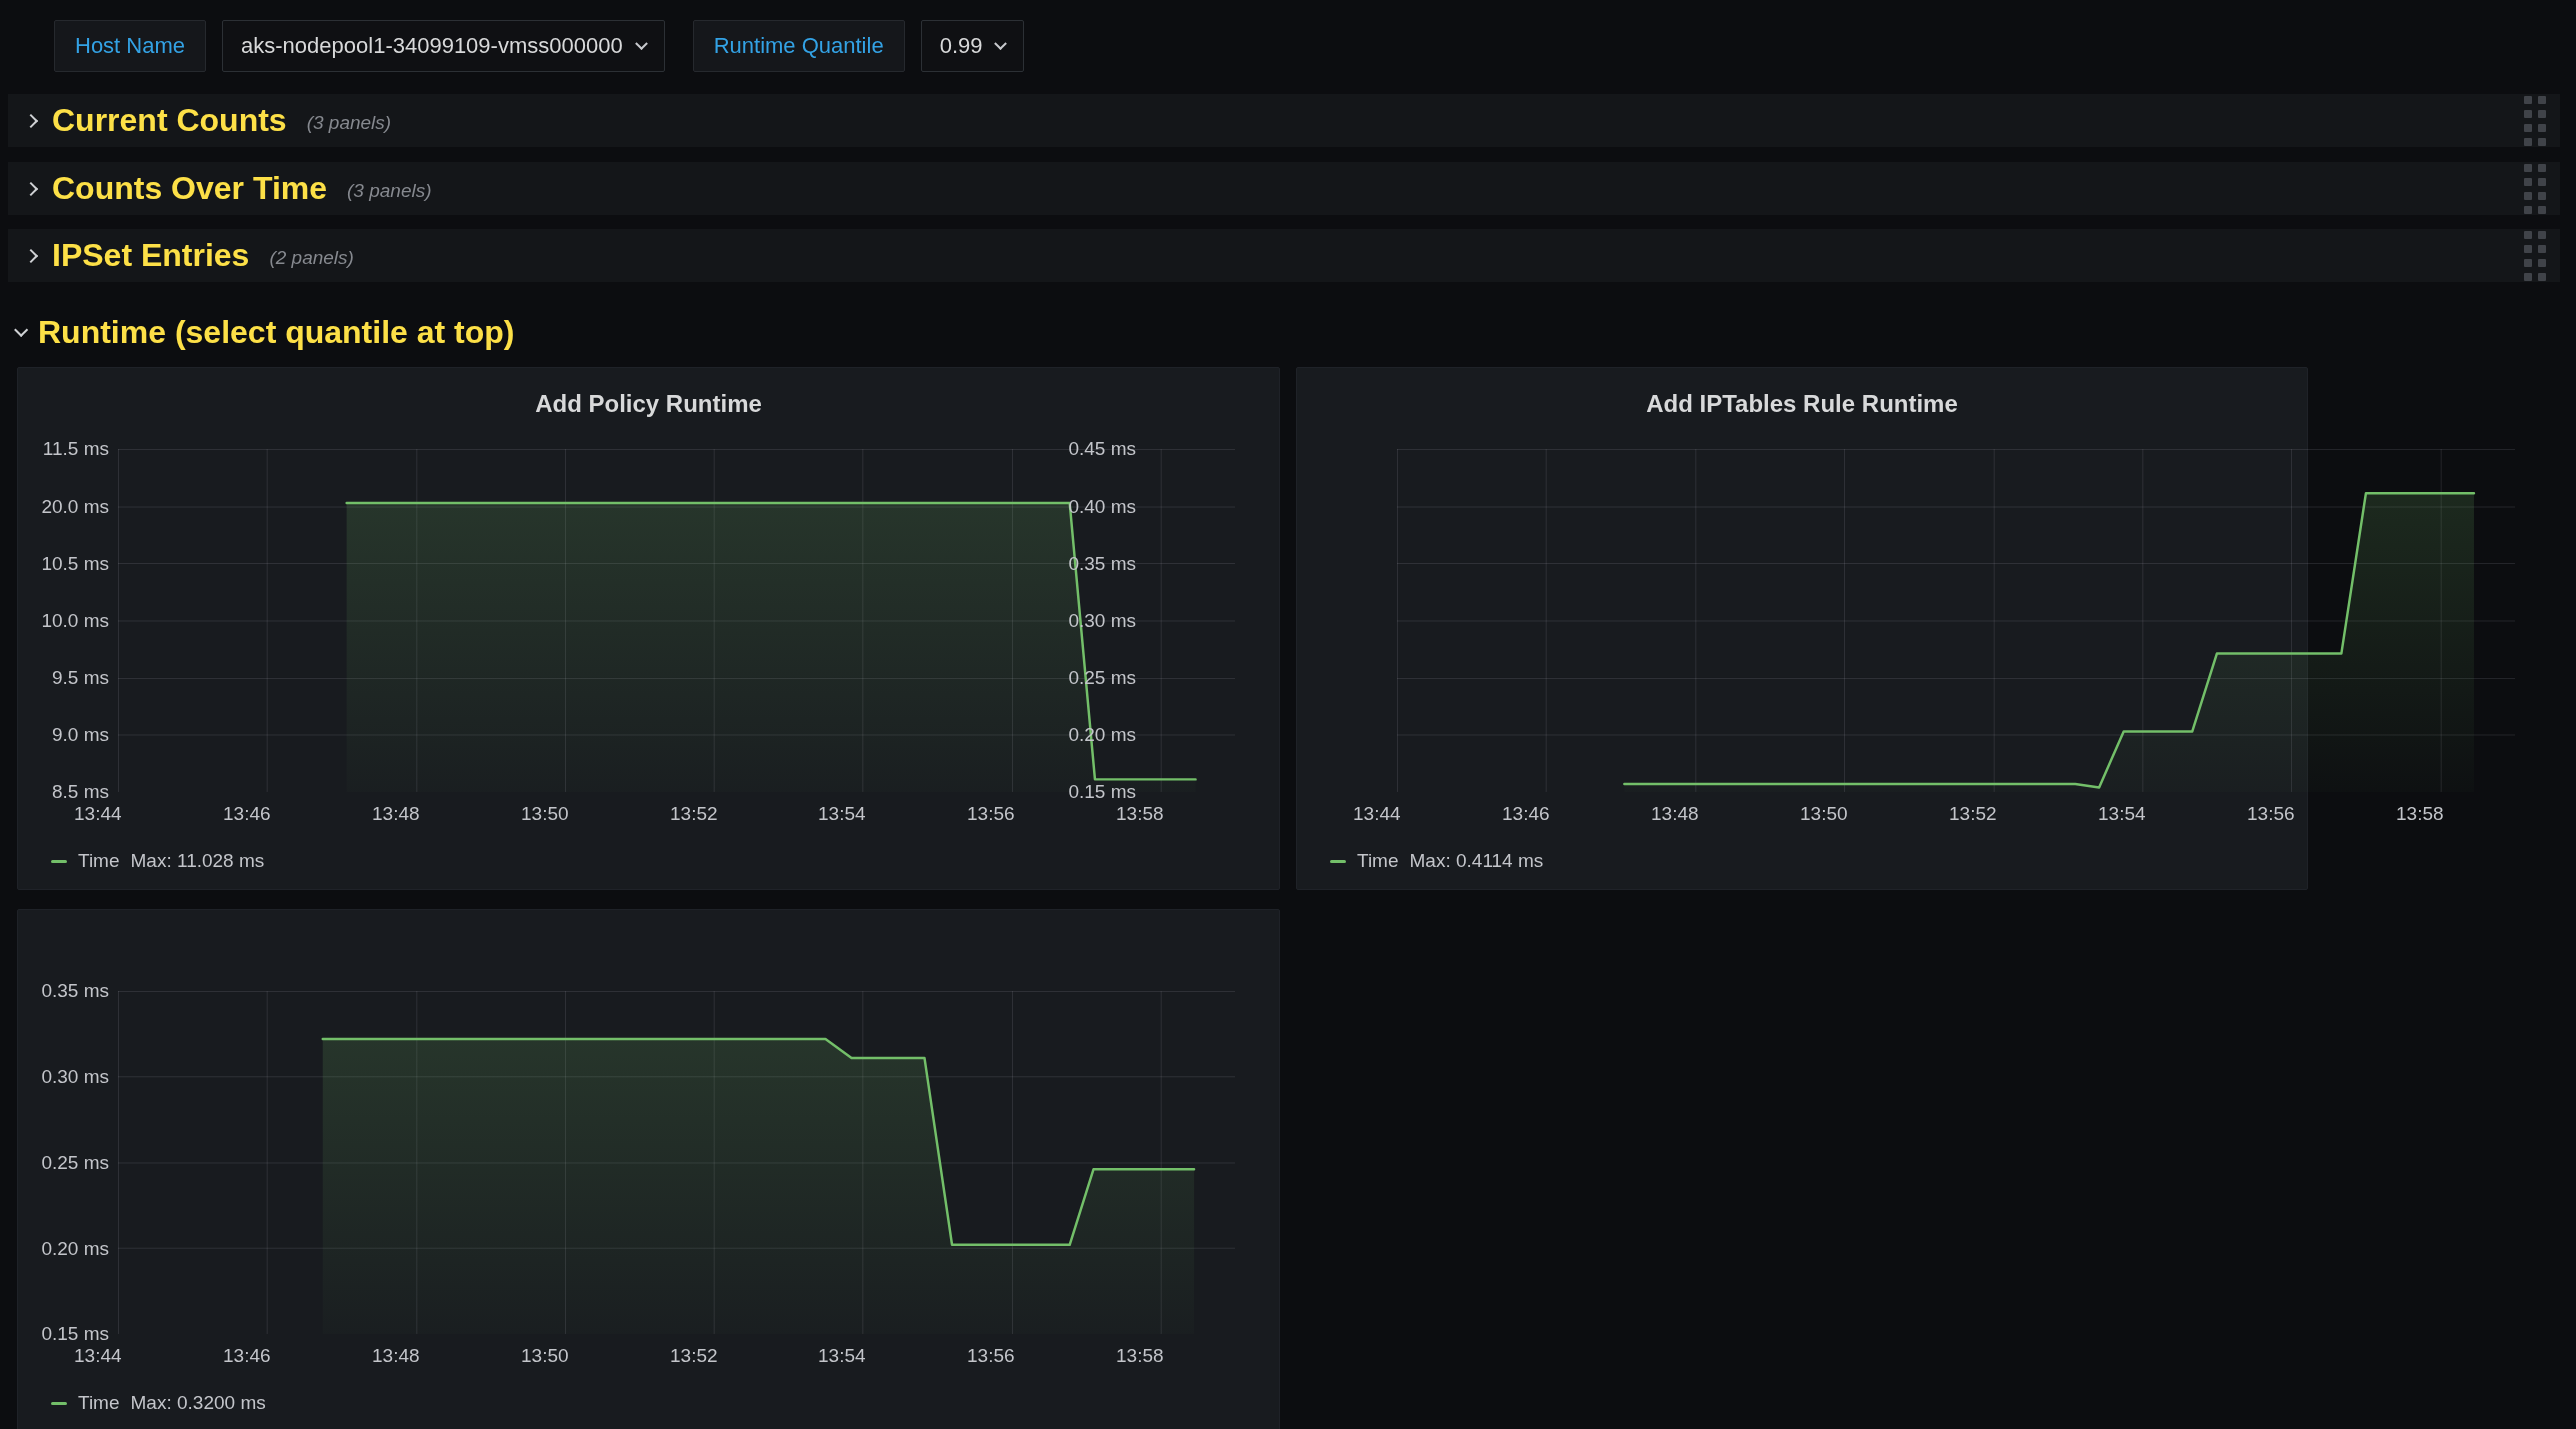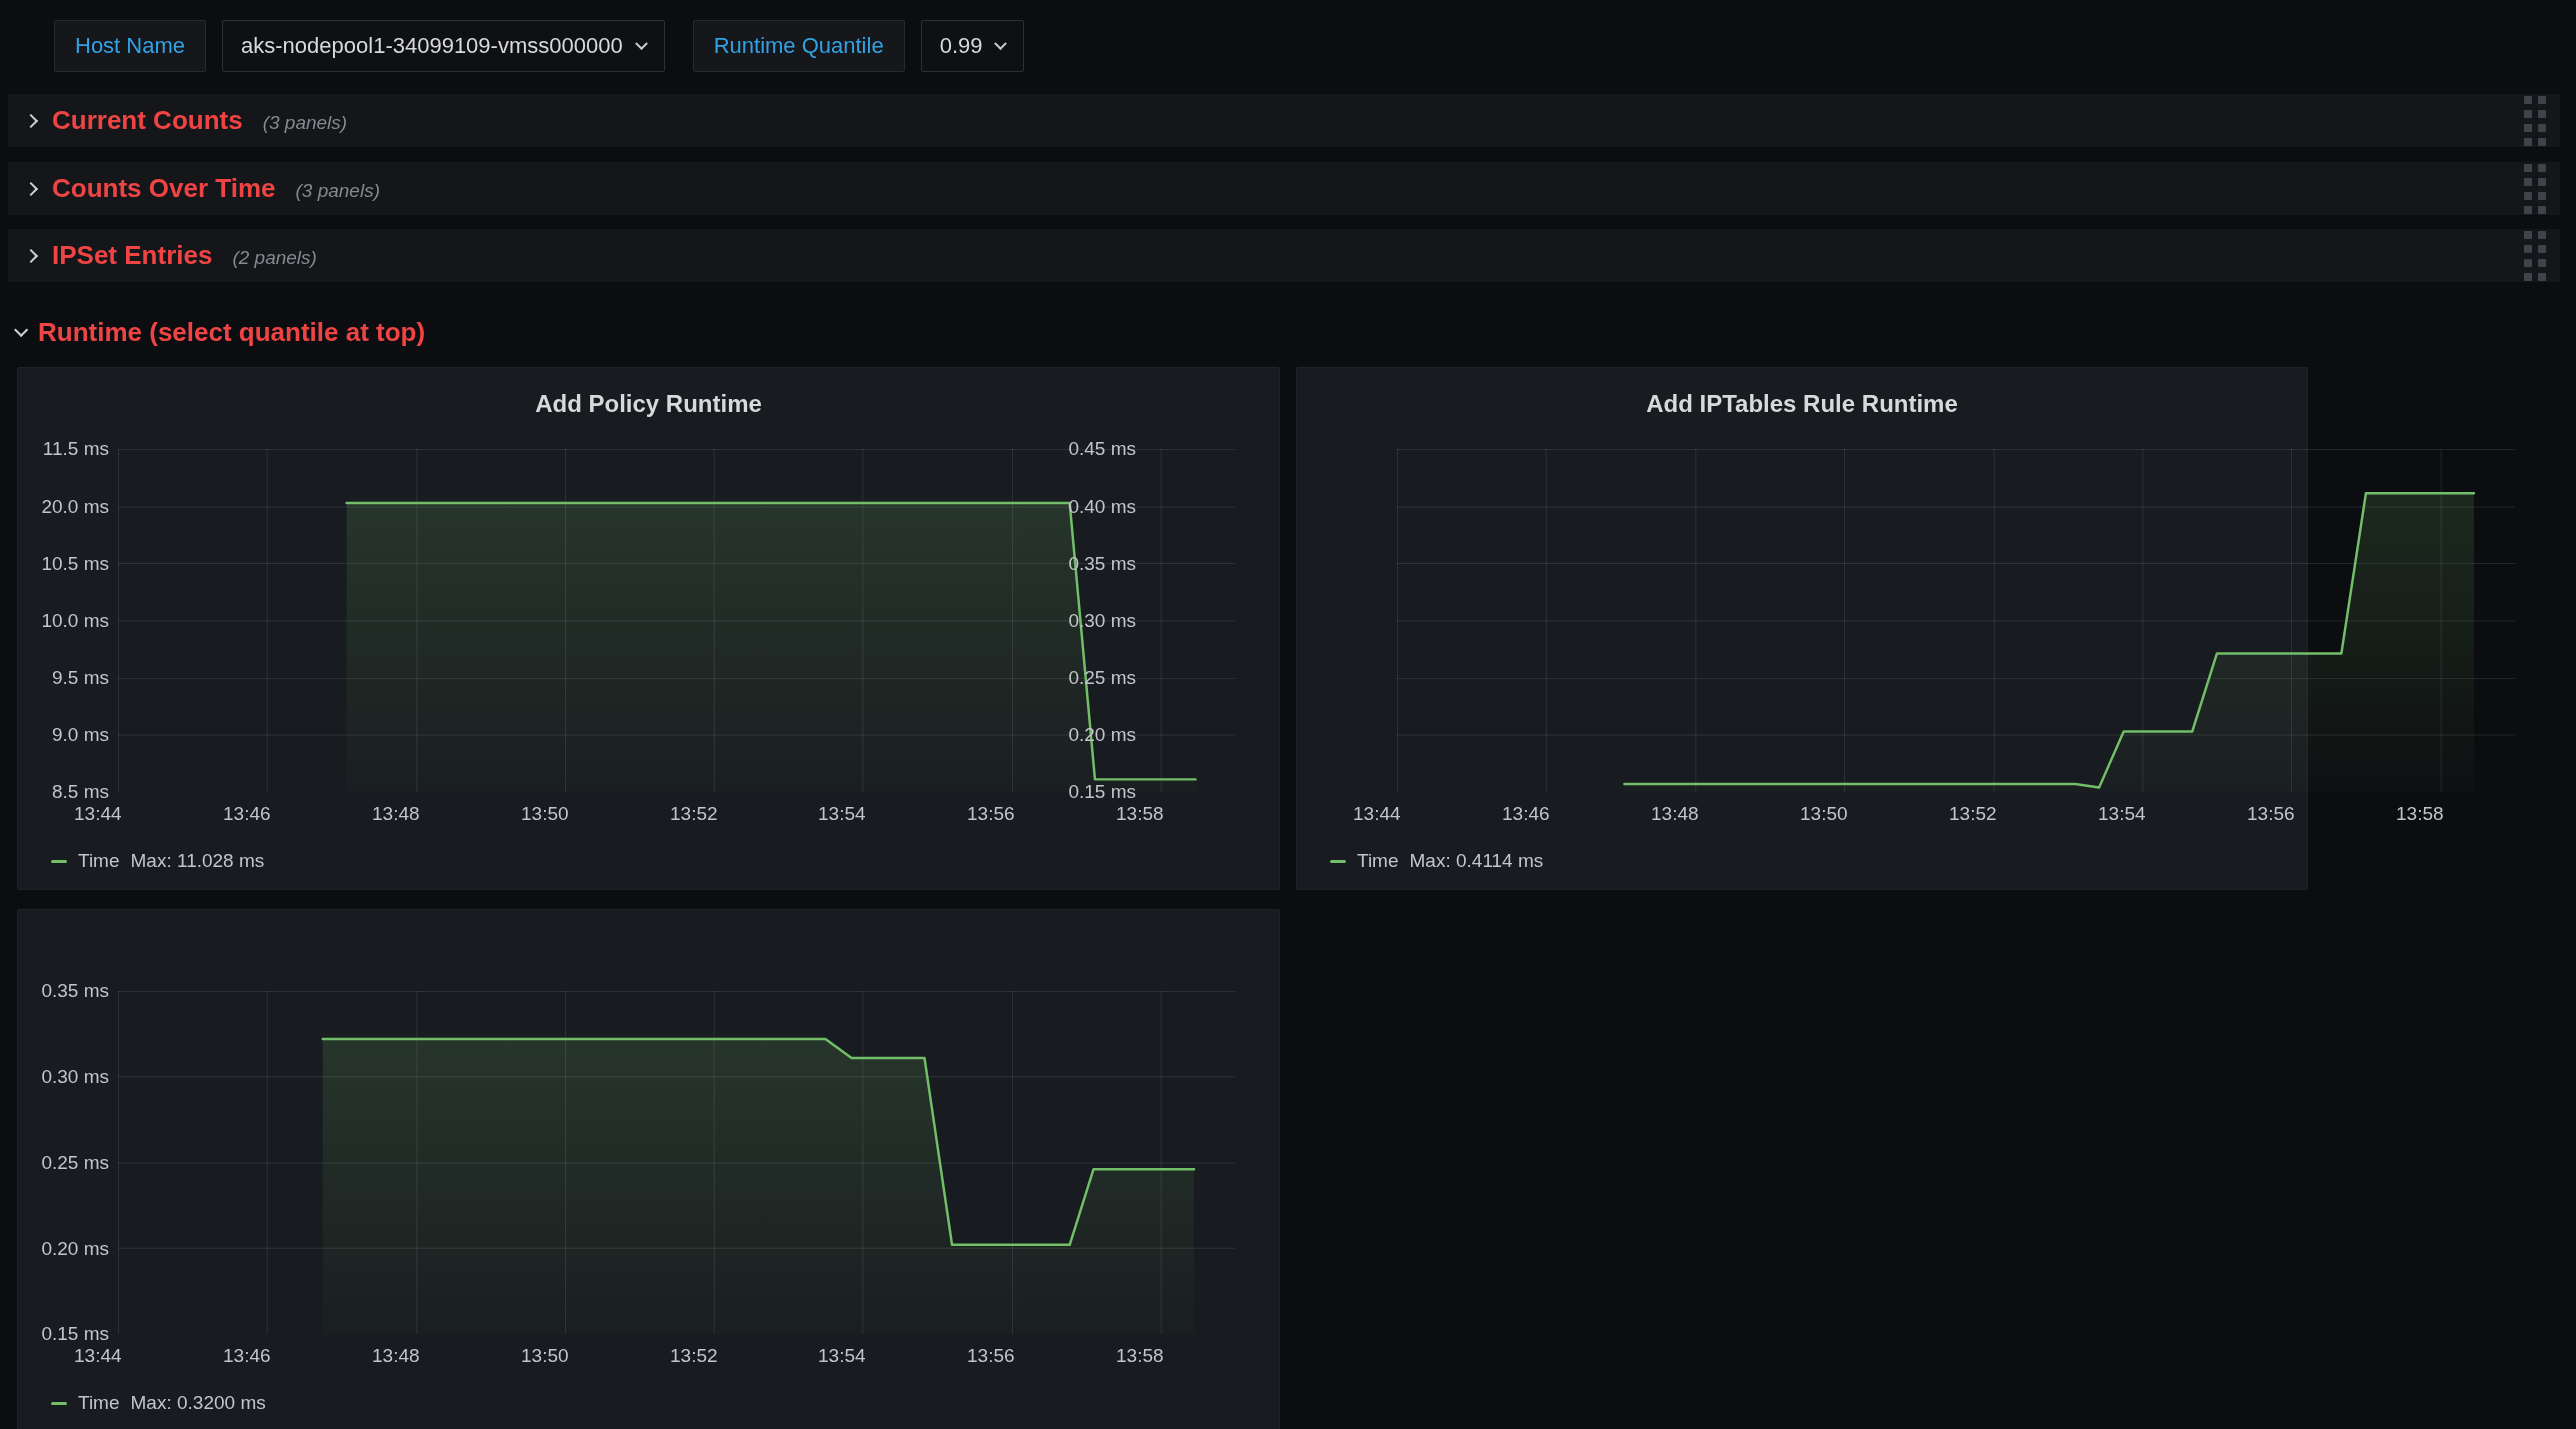--- a/index.html
+++ b/index.html
@@ -17,21 +17,21 @@
   .caret{width:9px;height:9px;border-right:2px solid #c7c9cd;border-bottom:2px solid #c7c9cd;
          transform:rotate(45deg) translate(-2px,-2px);display:inline-block;}
 
   
   .rowbar{position:absolute;left:8px;width:2552px;height:53px;background:#141619;
           display:flex;align-items:center;cursor:pointer;}
   .rowbar .chev{margin:0 16px 0 18px;}
   .chev{width:10px;height:10px;border-right:2px solid #cfd1d4;border-bottom:2px solid #cfd1d4;display:inline-block;}
   .chev.right{transform:rotate(-45deg);}
   .chev.down{transform:rotate(45deg) translateY(-3px);}
-  .row-title{font-size:26px;font-weight:600;color:#ef4444;}
+  .row-title{font-size:32px;font-weight:600;color:#fde047;}
   .row-count{font-size:19px;font-style:italic;color:#86898f;margin-left:20px;padding-top:4px;}
   .grip{position:absolute;right:14px;top:50%;transform:translateY(-50%);
         display:grid;grid-template-columns:repeat(2,8px);grid-auto-rows:8px;gap:6px;cursor:grab;}
   .grip i{background:#404349;border-radius:1px;display:block;}
   .row-expanded{position:absolute;left:14px;display:flex;align-items:center;height:34px;cursor:pointer;}
   .row-expanded .chev{margin-right:14px;}
 
   
   .panel{position:absolute;background:#181b1f;border:1px solid #1f2228;border-radius:2px;}
   .panel-title{position:absolute;left:0;right:0;top:22px;text-align:center;font-size:24px;

